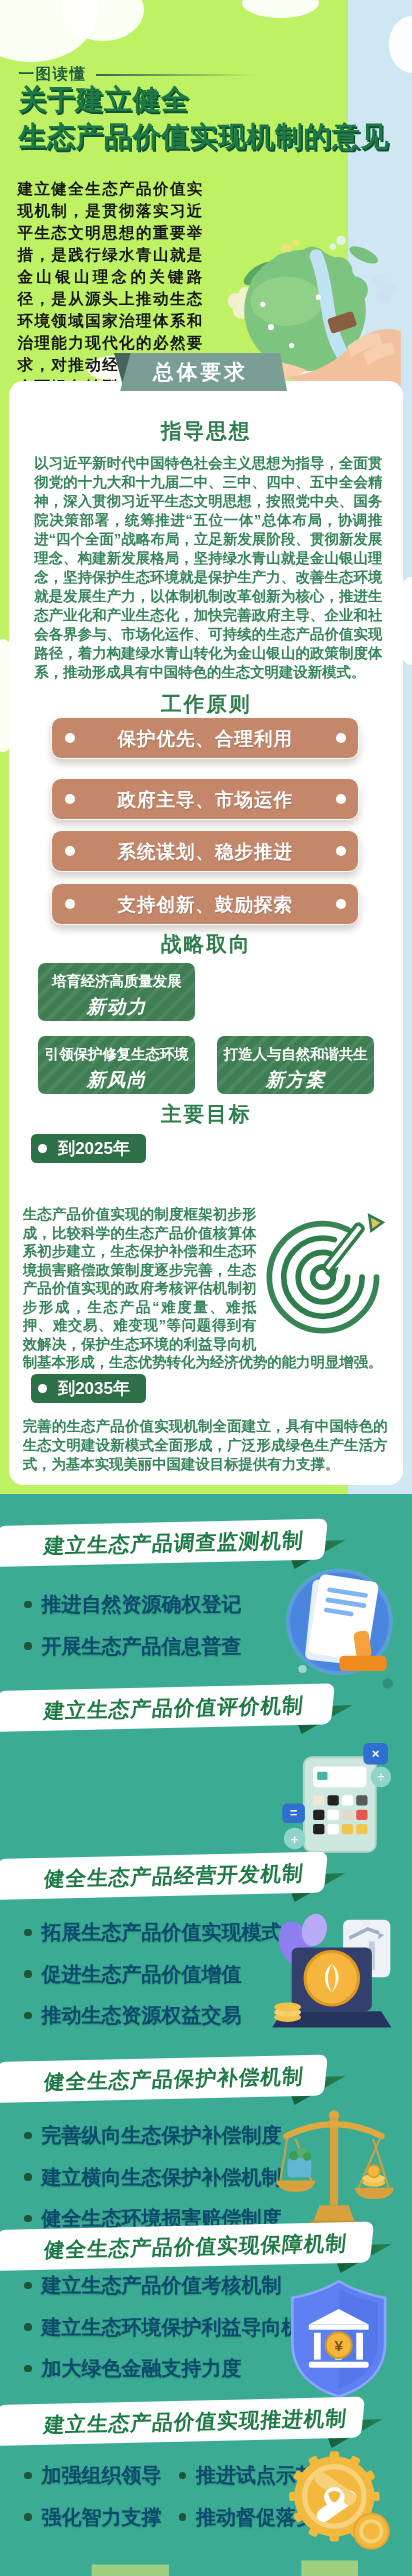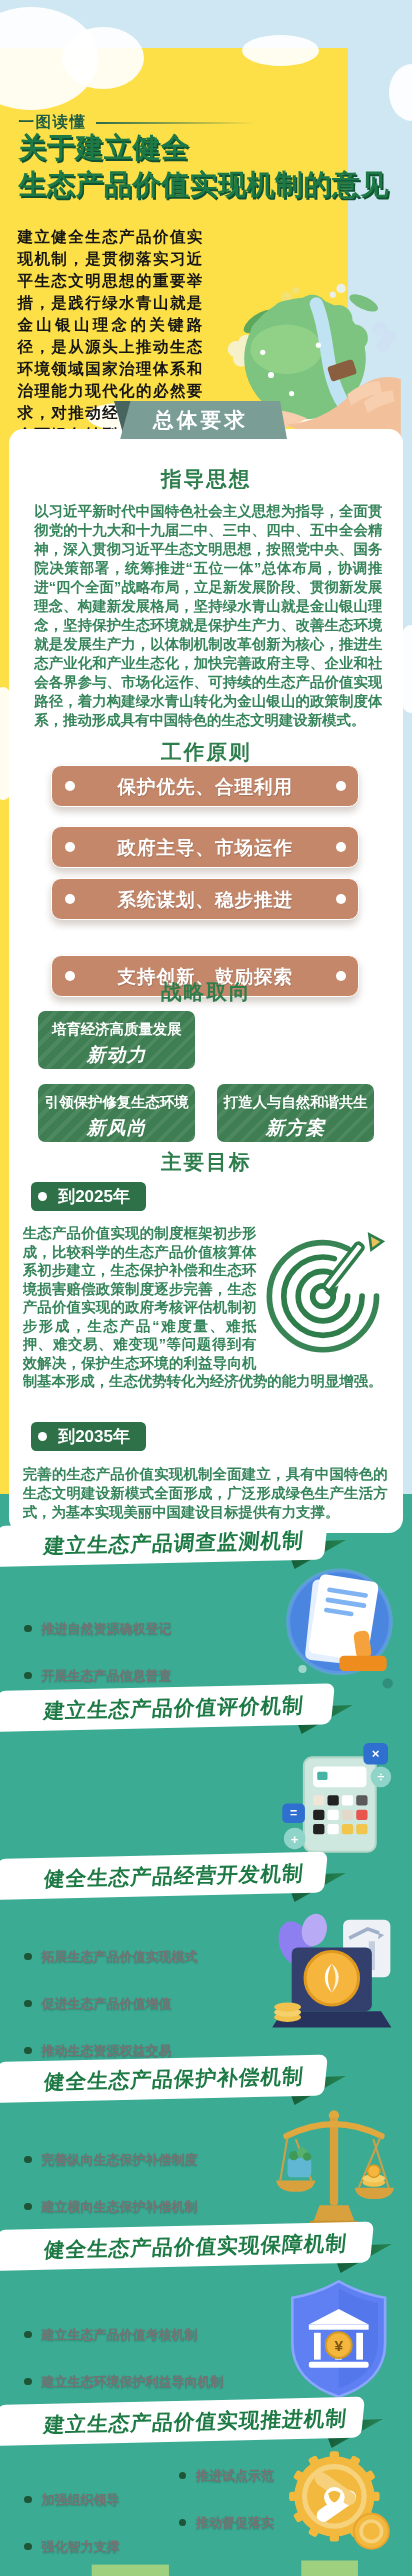--- a/index.html
+++ b/index.html
@@ -1,20 +1,20 @@
 <!DOCTYPE html>
 <html style="font-size:8.2px"><head>
 <meta charset="utf-8">
 <style>
   html,body{margin:0;padding:0;}
   body{font-family:"Liberation Sans","DejaVu Sans",sans-serif;}
   .page{position:relative;width:412px;height:2732px;overflow:hidden;background:#cfe7f2;}
 
   
-  .sky{position:absolute;top:0;left:0;width:348px;height:1494px;background:#fde047;margin-top:48px;}
+  .sky{position:absolute;top:0;left:0;width:348px;height:1494px;background:#bef264;}
   .cloud{position:absolute;background:#ffffff;border-radius:50%;opacity:.92;}
   .read-tag{position:absolute;left:18.5px;top:64px;font-size:15.5px;font-weight:bold;color:#235f43;letter-spacing:1.5px;}
   .tag-line{position:absolute;left:96px;top:74px;width:160px;height:1.5px;background:linear-gradient(to right,#2a6b4d,rgba(42,107,77,0));}
   .main-title{position:absolute;left:18.5px;top:81px;width:392px;font-size:28px;line-height:37px;font-weight:bold;color:#1d7a46;text-shadow:1.5px 2.1px 0 #115233;letter-spacing:0.5px;}
   .intro{position:absolute;left:17.5px;top:178px;width:383px;font-size:15.5px;line-height:22px;font-weight:bold;color:#161616;text-align:justify;}
   .intro-illustration{float:right;width:192px;height:170px;margin-top:46px;margin-left:6.2px;}
 
   
   .ribbon{position:absolute;left:114px;top:353px;width:173px;height:38px;z-index:3;}
   .ribbon .fold-l{position:absolute;left:0;top:0;width:25px;height:38px;background:#47645e;clip-path:polygon(0 0,100% 0,42% 100%);}
@@ -38,21 +38,21 @@
   .goal-text{position:absolute;left:13.4px;width:365px;font-size:14.4px;line-height:18.5px;font-weight:bold;color:#36855b;text-align:justify;}
   .target-float{float:right;width:126px;height:135px;margin-left:5.2px;}
 
   
   .teal{position:absolute;top:1494px;left:0;width:412px;height:1238px;background:#3cab94;}
   .mech{position:absolute;left:0;width:412px;}
   .mech-banner{position:absolute;left:-7.2px;top:0;height:41px;z-index:2;}
   .mech-banner .fold{position:absolute;right:-23px;bottom:-2.1px;width:61px;height:29px;background:linear-gradient(115deg,#0f4e30,#237f4f 75%);clip-path:polygon(0 8%,100% 0,16% 100%);}
   .mech-banner .plate{position:absolute;left:0;top:0;width:100%;height:100%;background:#ffffff;border-radius:8.2px;transform:skewX(-7deg) rotate(-1.3deg);transform-origin:left bottom;display:flex;align-items:center;padding-left:49px;box-sizing:border-box;color:#1e7a45;font-size:20.6px;font-weight:bold;letter-spacing:1px;white-space:nowrap;}
   .mech ul{list-style:none;margin:0;padding:0;position:absolute;left:24px;}
-  .mech li{position:relative;padding-left:17.5px;height:23px;line-height:23px;margin-bottom:18.5px;color:#737373;font-size:13px;font-weight:bold;white-space:nowrap;text-shadow:0 1px 1.5px rgba(0,60,40,.25);margin-top:24px;}
+  .mech li{position:relative;padding-left:17.5px;height:23px;line-height:23px;margin-bottom:18.5px;color:#0c4a6e;font-size:20px;font-weight:bold;white-space:nowrap;text-shadow:0 1px 1.5px rgba(0,60,40,.25);}
   .mech li::before{content:"";position:absolute;left:0;top:7.7px;width:7.7px;height:7.7px;border-radius:50%;background:#1e5537;}
   .mech .icon{position:absolute;z-index:1;}
   .two-col{columns:2;column-gap:0;width:309px;}
   .two-col li{width:139px;}
 
   
   .skyline{position:absolute;left:0;top:2545px;width:412px;height:187px;}
 </style>
 </head>
 <body>
@@ -133,21 +133,21 @@
       <div class="card-h" style="top:309px;">工作原则</div>
       <div class="pill" style="top:336px;">
           <span>保护优先、合理利用</span>
         </div>
       <div class="pill" style="top:397px;">
           <span>政府主导、市场运作</span>
         </div>
       <div class="pill" style="top:449px;">
           <span>系统谋划、稳步推进</span>
         </div>
-      <div class="pill" style="top:526px;">
+      <div class="pill" style="top:502px;">
           <span>支持创新、鼓励探索</span>
         </div>
 
       <div class="card-h" style="top:549px;">战略取向</div>
       <div class="strat-box" style="left:29px;top:582px;">
         <span class="l1">培育经济高质量发展</span>
           <span class="l2">新动力</span>
       </div>
       <div class="strat-box" style="left:29px;top:655px;">
         <span class="l1">引领保护修复生态环境</span>
@@ -156,21 +156,21 @@
       <div class="strat-box" style="left:208px;top:655px;">
         <span class="l1">打造人与自然和谐共生</span>
           <span class="l2">新方案</span>
       </div>
 
       <div class="card-h" style="top:719px;">主要目标</div>
 
       <div class="milestone-tag" style="top:753px;">
           <span>到2025年</span>
         </div>
-      <div class="goal-text" style="top:795px;height:192px;overflow:hidden;">
+      <div class="goal-text" style="top:824px;height:192px;overflow:hidden;">
         <div class="target-float">
           <svg width="126" height="135" viewBox="0 0 244 262">
             <g fill="none" stroke="#2e7d4b" stroke-width="11" stroke-linecap="round" filter="none">
               <circle cx="118" cy="140" r="104" stroke-dasharray="540 120" opacity="0.95"></circle>
               <circle cx="118" cy="140" r="76" stroke-dasharray="380 100"></circle>
               <circle cx="118" cy="140" r="48" stroke-dasharray="240 70"></circle>
               <circle cx="118" cy="140" r="20"></circle>
             </g>
             <g>
               <rect x="150" y="28" width="16" height="110" rx="6" fill="#ffffff" stroke="#2e7d4b" stroke-width="7" transform="rotate(38 158 83)"></rect>
@@ -335,21 +335,21 @@
     </div>
   </div>
 
   <div class="mech" style="top:2230px;height:175px;">
     <div class="mech-banner" style="width:376px;">
       <div class="fold"></div>
       <div class="plate">
           <span>健全生态产品价值实现保障机制</span>
         </div>
     </div>
-    <ul style="top:69px;">
+    <ul style="top:44px;">
       <li><span>建立生态产品价值考核机制</span></li>
       <li><span>建立生态环境保护利益导向机制</span></li>
       <li><span>加大绿色金融支持力度</span></li>
     </ul>
     <div class="icon" style="left:281px;top:47px;">
       <svg width="116" height="124" viewBox="0 0 225 240">
         <path d="M112,8 C146,28 178,36 202,40 L202,128 C202,184 162,216 112,232 C62,216 22,184 22,128 L22,40 C46,36 78,28 112,8 Z" fill="#5e80f2" stroke="#8aa6ff" stroke-width="5"></path>
         <path d="M112,22 C142,39 168,46 188,50 L188,126 C188,174 154,202 112,216 Z" fill="#4d6fe8" opacity=".55"></path>
         <path d="M112,62 L170,92 L54,92 Z" fill="#ffffff"></path>
         <rect x="54" y="92" width="116" height="10" fill="#ffffff"></rect>

